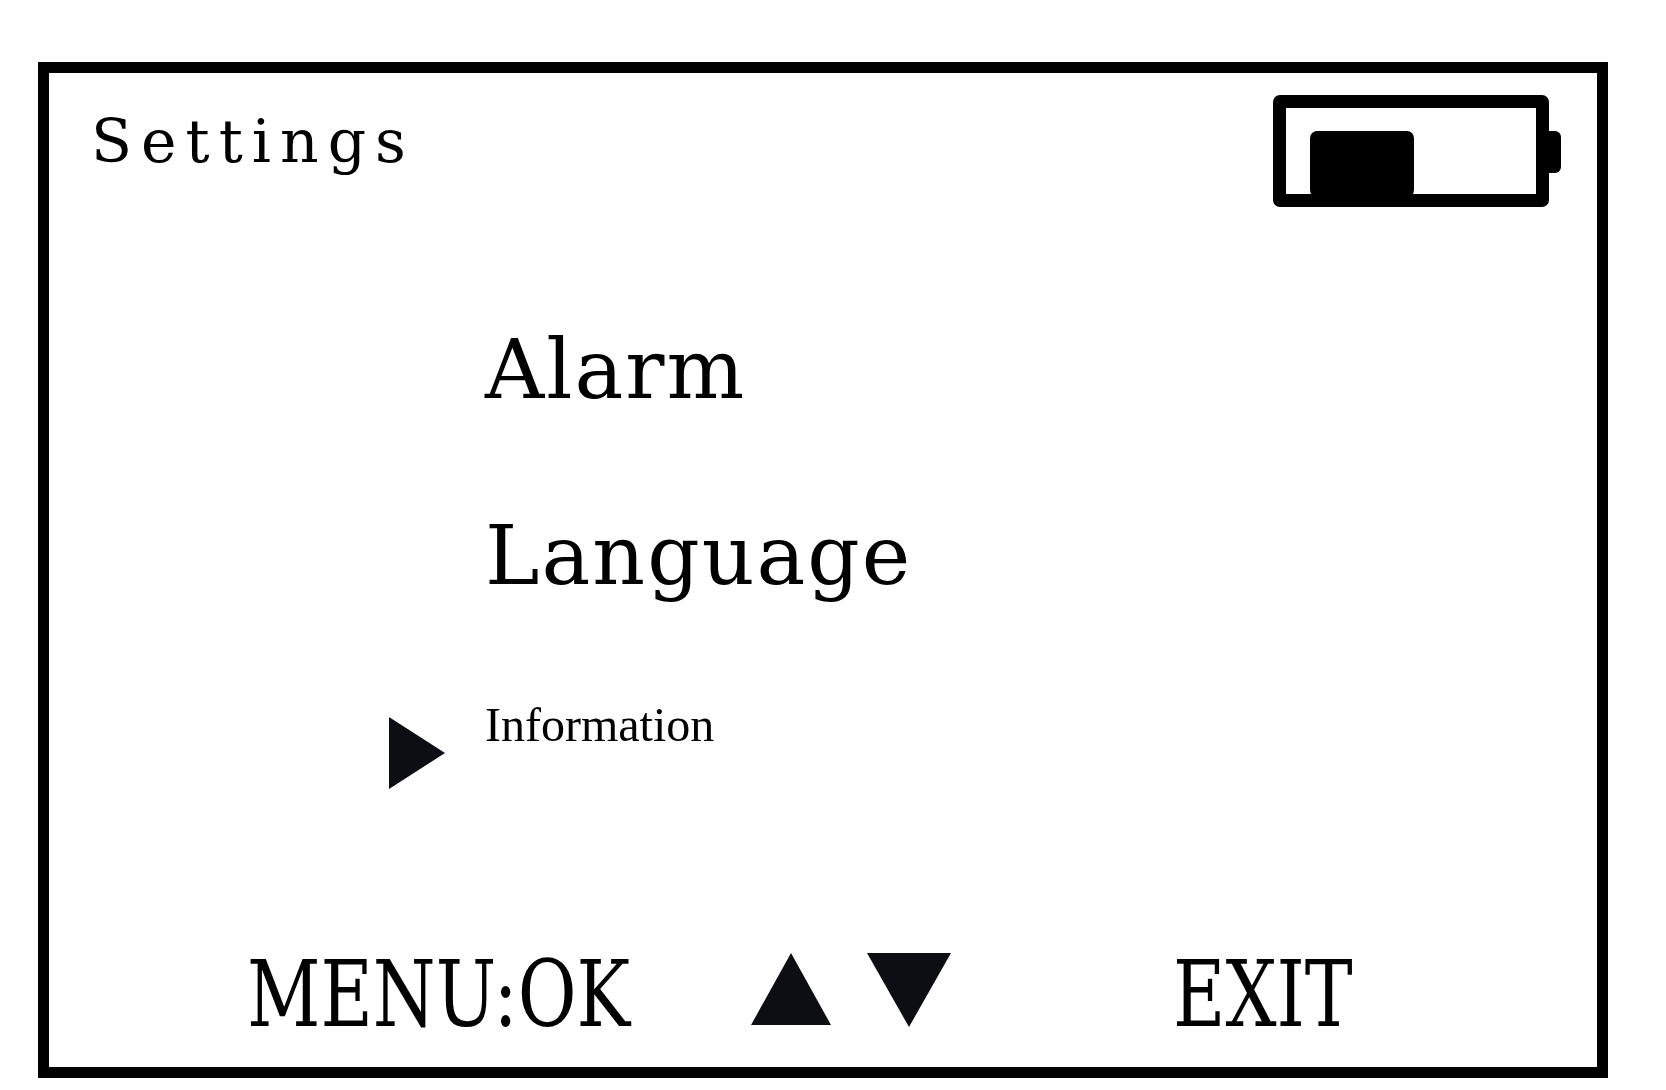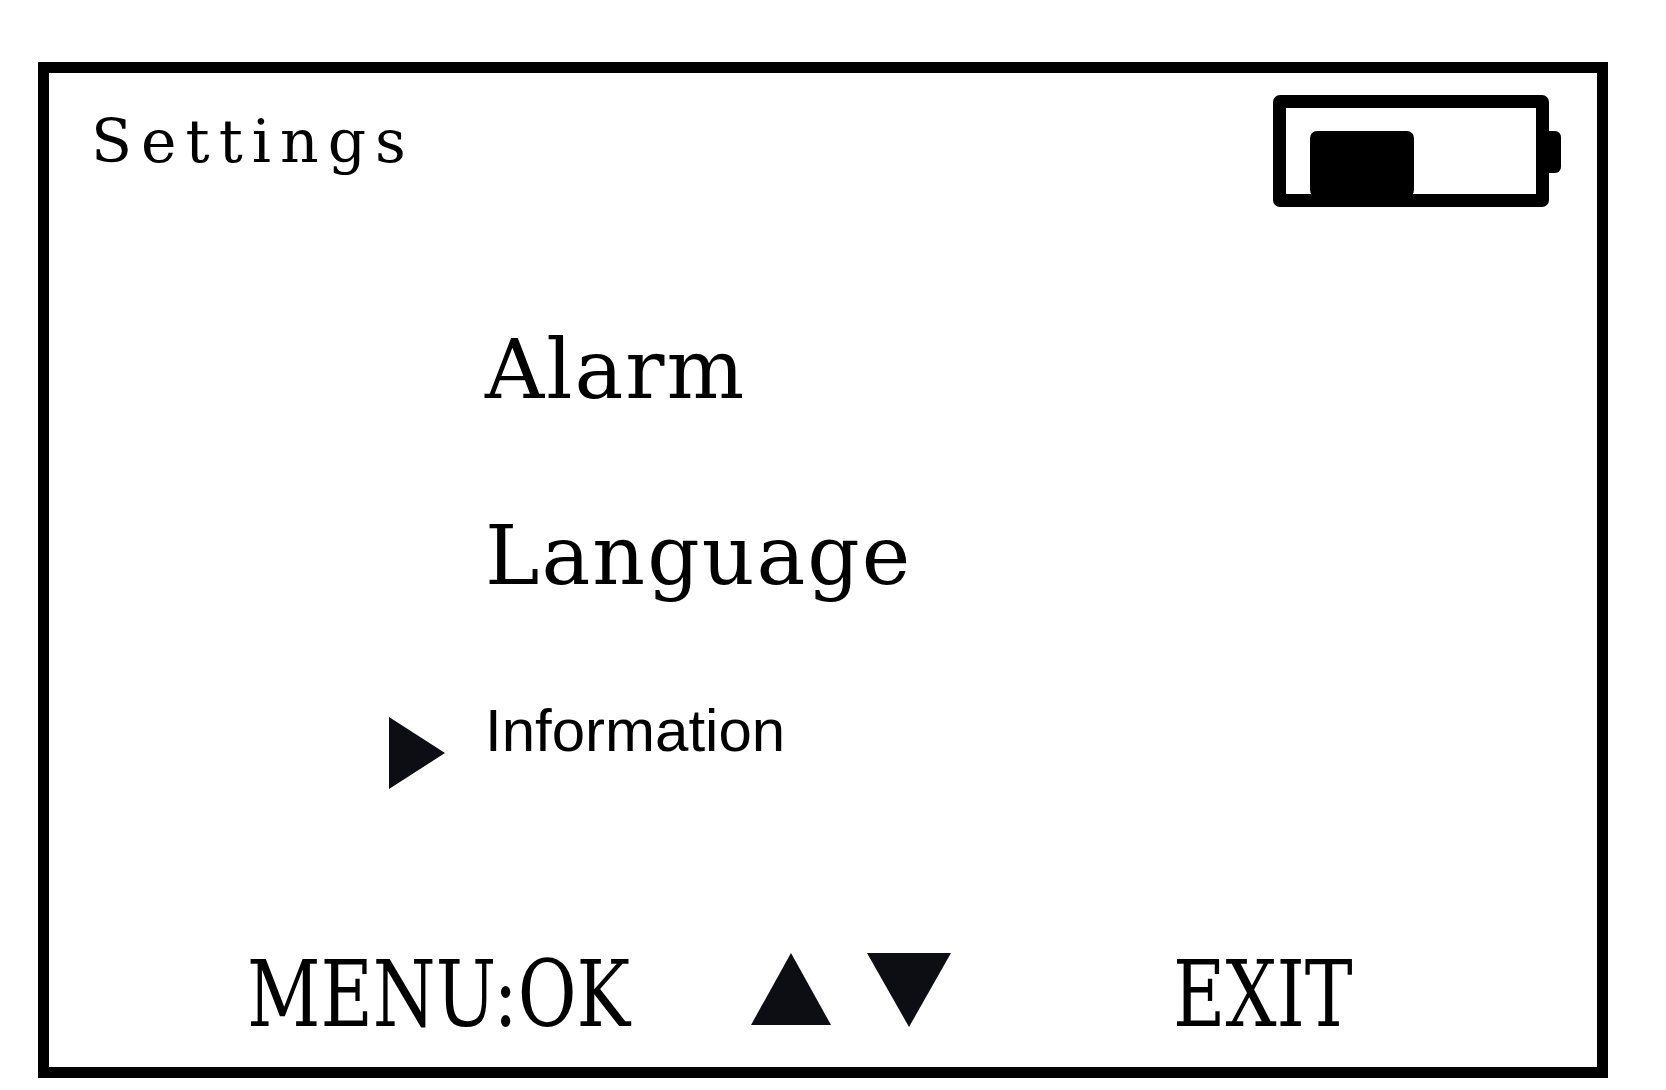--- a/index.html
+++ b/index.html
@@ -100,22 +100,22 @@
     left: 436px;
     top: 0;
     font-family: "DejaVu Serif", "Liberation Serif", serif;
     font-size: 82px;
     line-height: 1;
     letter-spacing: 2px;
     color: #000000;
     white-space: nowrap;
   }
   .menu-label.mono {
-    font-family: Liberation Sans, sans-serif;
-    font-size: 60px;
+    font-family: Liberation Serif, serif;
+    font-size: 48px;
     letter-spacing: 0px;
     text-align: right;
   }
   .cursor-icon {
     position: absolute;
     left: 340px;
     top: 16px;
     width: 0;
     height: 0;
     border-left: 56px solid #0d0d14;

